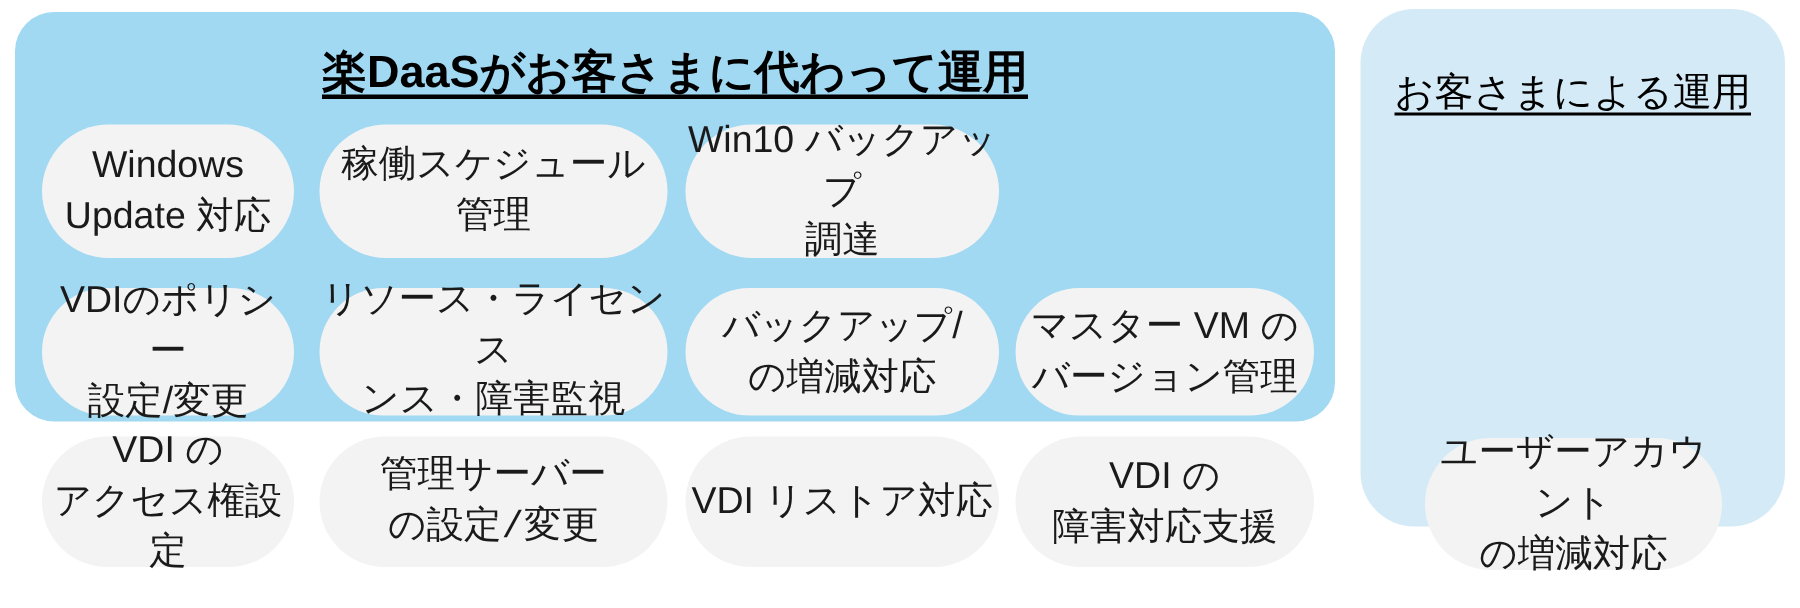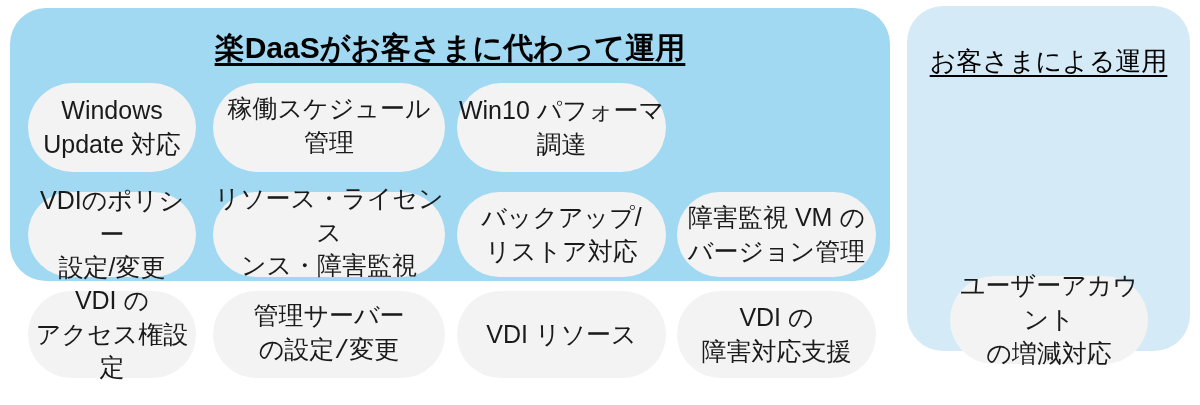--- a/index.html
+++ b/index.html
@@ -18,20 +18,21 @@
   .panel {
     position: absolute;
     border-radius: 36px;
   }
   .panel.left {
     left: 10px;
     top: 8px;
     width: 880px;
     height: 273px;
     background: var(--left-panel-bg, #A1D8F2);
+    border-radius: 26px;
   }
   .panel.right {
     left: 907px;
     top: 6px;
     width: 283px;
     height: 345px;
     background: var(--right-panel-bg, #D4EBF7);
   }
   .panel-title {
     position: absolute;
@@ -76,70 +77,70 @@
   .r3 { top: 283px; height: 87px; }
   
   .c1 { left: 18px;  width: 168px; }
   .c2 { left: 203px; width: 232px; font-family: Liberation Mono, monospace; }
   .c3 { left: 447px; width: 209px; }
   .c4 { left: 667px; width: 199px; }
   
   .rp  { left: 43px; width: 198px; }
   .rp1 { top: 79px;  height: 91px; }
   .rp2 { top: 181px; height: 95px; }
-  .rp3 { top: 270px; height: 88px; }
+  .rp3 { top: 286px; height: 88px; }
 </style>
 </head>
 <body>
 
 <div class="canvas">
 
   <section class="panel left">
     <h2 class="panel-title">楽DaaSがお客さまに代わって運用</h2>
 
     <div class="pill r1 c1">
       <span class="pill-label">Windows
 Update 対応</span>
     </div>
     <div class="pill r1 c2">
       <span class="pill-label">稼働スケジュール
 管理</span>
     </div>
     <div class="pill r1 c3">
-      <span class="pill-label">Win10 パフォーマ
+      <span class="pill-label">Win10 バックアップ
 調達</span>
     </div>
 
     <div class="pill r2 c1">
       <span class="pill-label">VDIのポリシー
 設定/変更</span>
     </div>
     <div class="pill r2 c2">
       <span class="pill-label">リソース・ライセンス
 ンス・障害監視</span>
     </div>
     <div class="pill r2 c3">
       <span class="pill-label">バックアップ/
-リストア対応</span>
+の増減対応</span>
     </div>
     <div class="pill r2 c4">
-      <span class="pill-label">障害監視 VM の
+      <span class="pill-label">マスター VM の
 バージョン管理</span>
     </div>
 
     <div class="pill r3 c1">
       <span class="pill-label">VDI の
 アクセス権設定</span>
     </div>
     <div class="pill r3 c2">
       <span class="pill-label">管理サーバー
 の設定/変更</span>
     </div>
     <div class="pill r3 c3">
-      <span class="pill-label">VDI リソース</span>
+      <span class="pill-label">VDI リストア対応</span>
     </div>
     <div class="pill r3 c4">
       <span class="pill-label">VDI の
 障害対応支援</span>
     </div>
   </section>
 
   <section class="panel right">
     <h2 class="panel-title">お客さまによる運用</h2>
 

